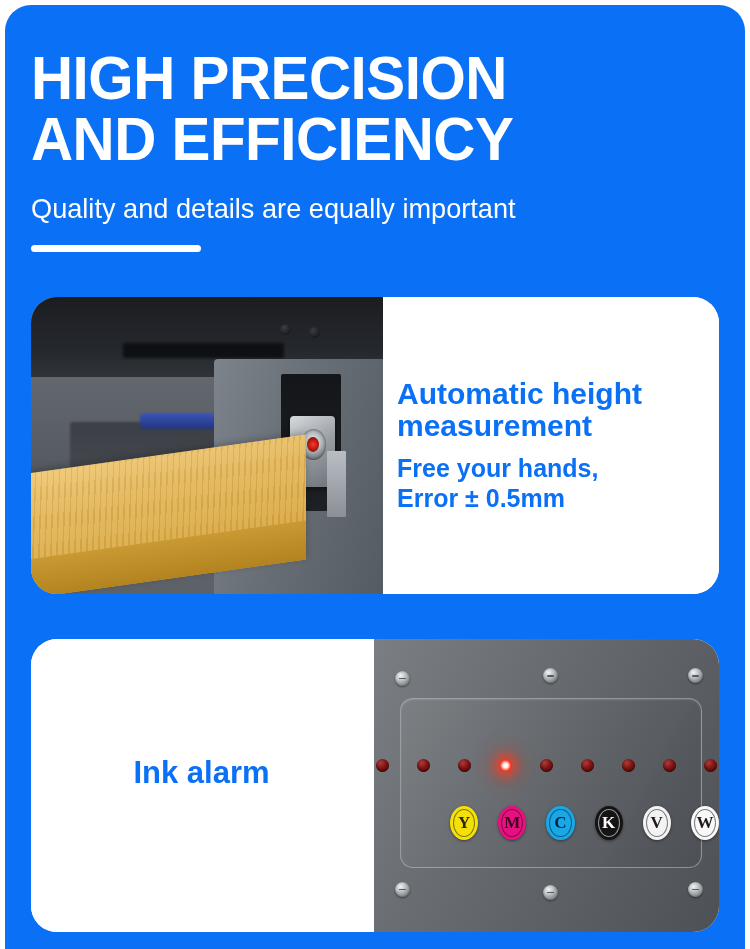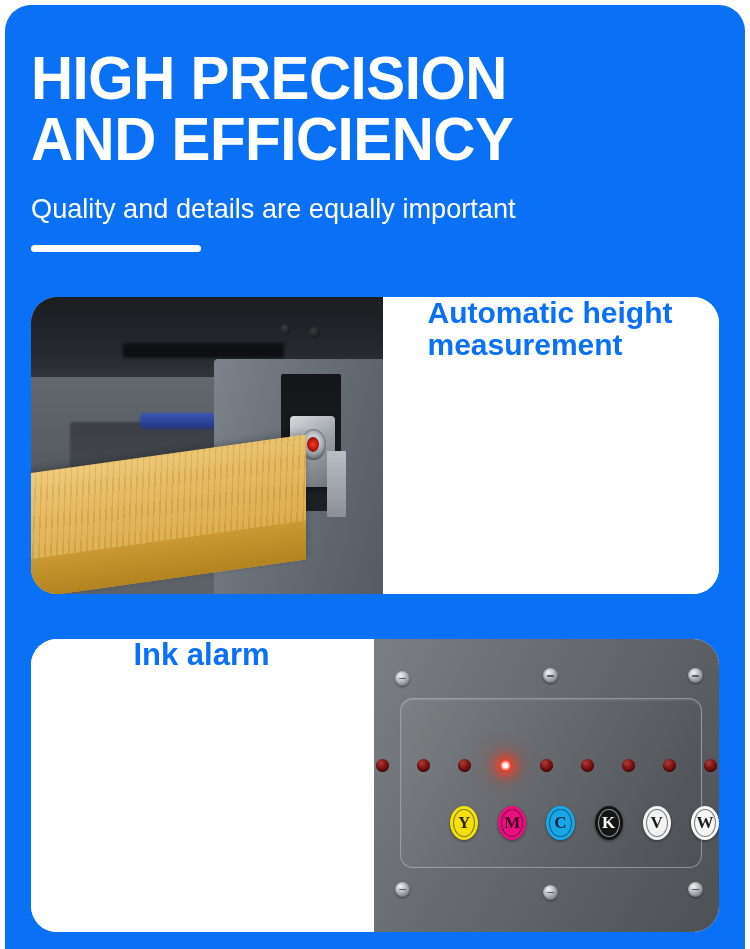--- a/index.html
+++ b/index.html
@@ -81,28 +81,28 @@
     display: flex;
   }
   #card-1 { top: 297px; height: 297px; }
   #card-2 { top: 639px; height: 293px; }
 
   .card-photo { position: relative; overflow: hidden; flex: 0 0 auto; }
   .card-text  {
     flex: 1 1 auto;
     background: #ffffff;
     display: flex;
-    flex-direction: row;
+    flex-direction: column;
     justify-content: center;
     box-sizing: border-box;
   }
   #card-1 .card-photo { width: 352px; }
   #card-1 .card-text  { padding: 0 16px 0 14px; align-items: flex-start; text-align: left; }
   #card-2 .card-photo { width: 345px; order: 2; }
-  #card-2 .card-text  { order: 1; padding: 0 16px 16px 14px; align-items: flex-start; text-align: right; }
+  #card-2 .card-text  { order: 1; padding: 0 16px 16px 14px; align-items: center; text-align: right; }
 
   .card-title {
     color: #0a70f5;
     font-size: 30px;
     font-weight: 700;
     line-height: 1.06;
     margin: 0 0 11px 0;
     white-space: pre-line;
   }
   #card-2 .card-title { font-size: 31px; margin-bottom: 9px; }
@@ -294,20 +294,22 @@
         <div class="p1-board">
             <div class="p1-grain"></div>
           </div>
         <div class="p1-board-edge"></div>
       </div>
     </div>
 
     <div class="card-text">
       <div class="card-title">Automatic height
 measurement</div>
+      <div class="card-desc">Free your hands,
+Error ± 0.5mm</div>
     </div>
 
   </div>
 
   <div class="card" id="card-2">
 
     <div class="card-text">
       <div class="card-title">Ink alarm</div>
     </div>
 

